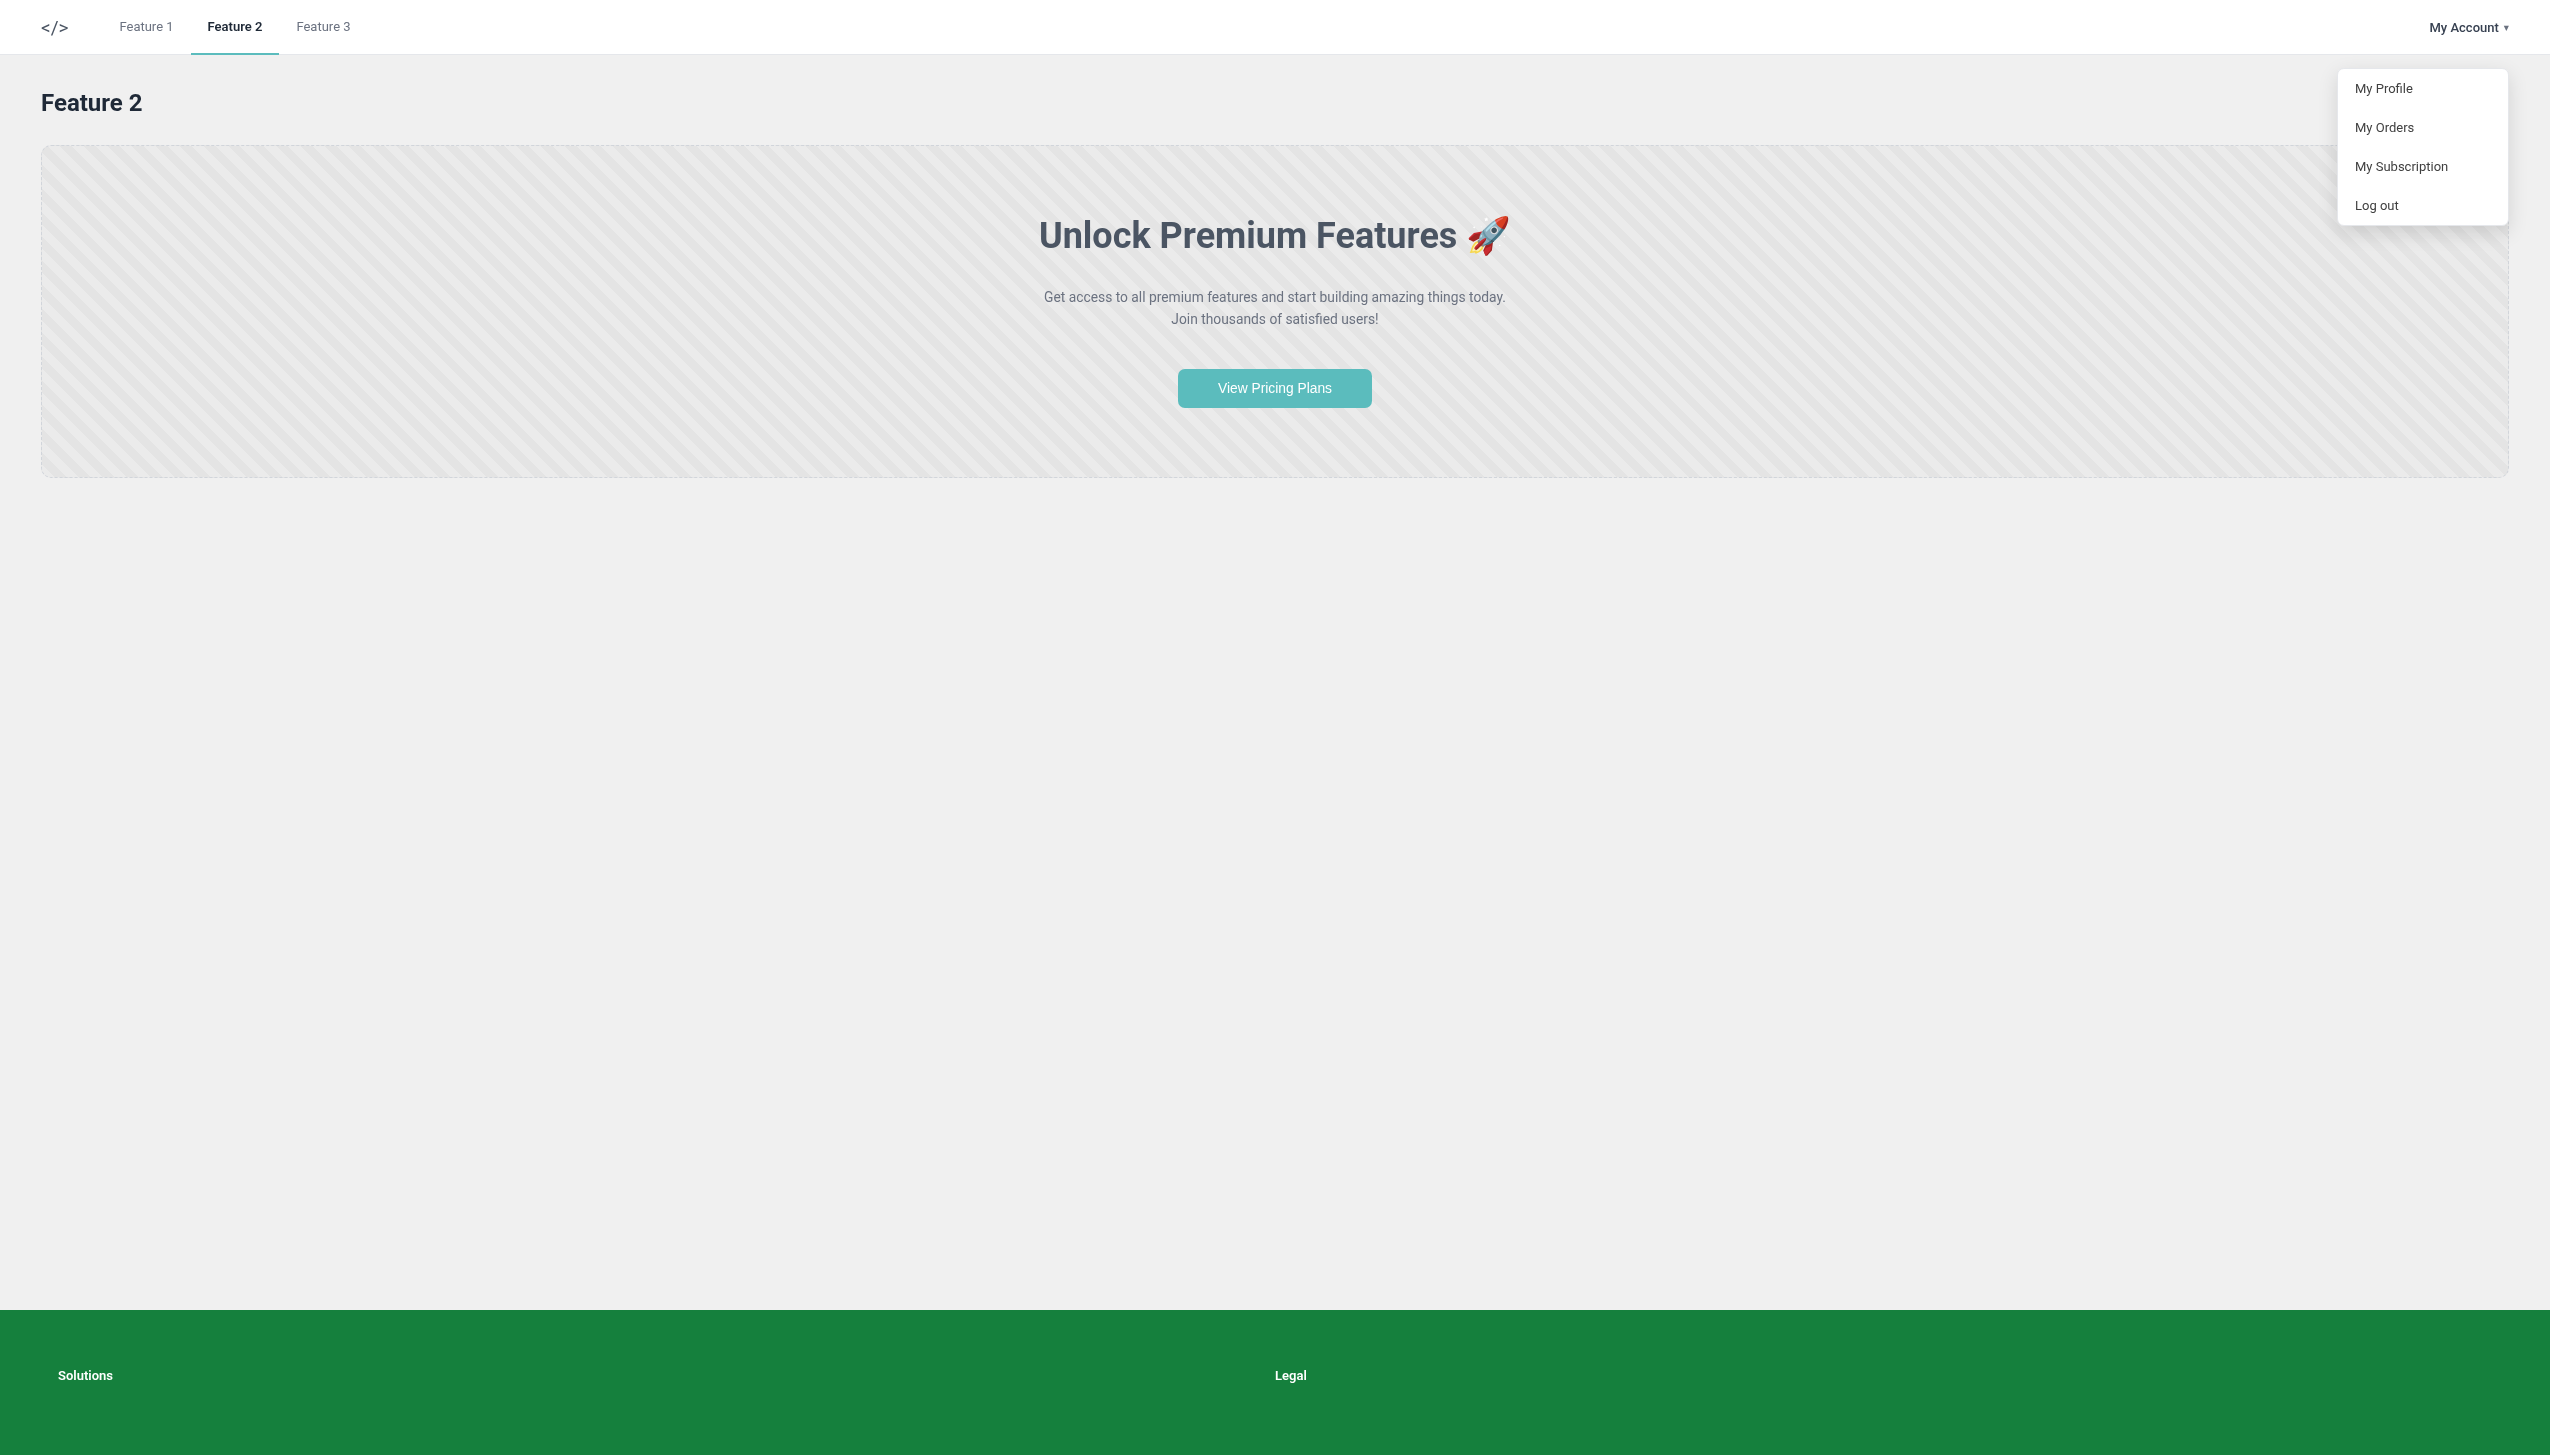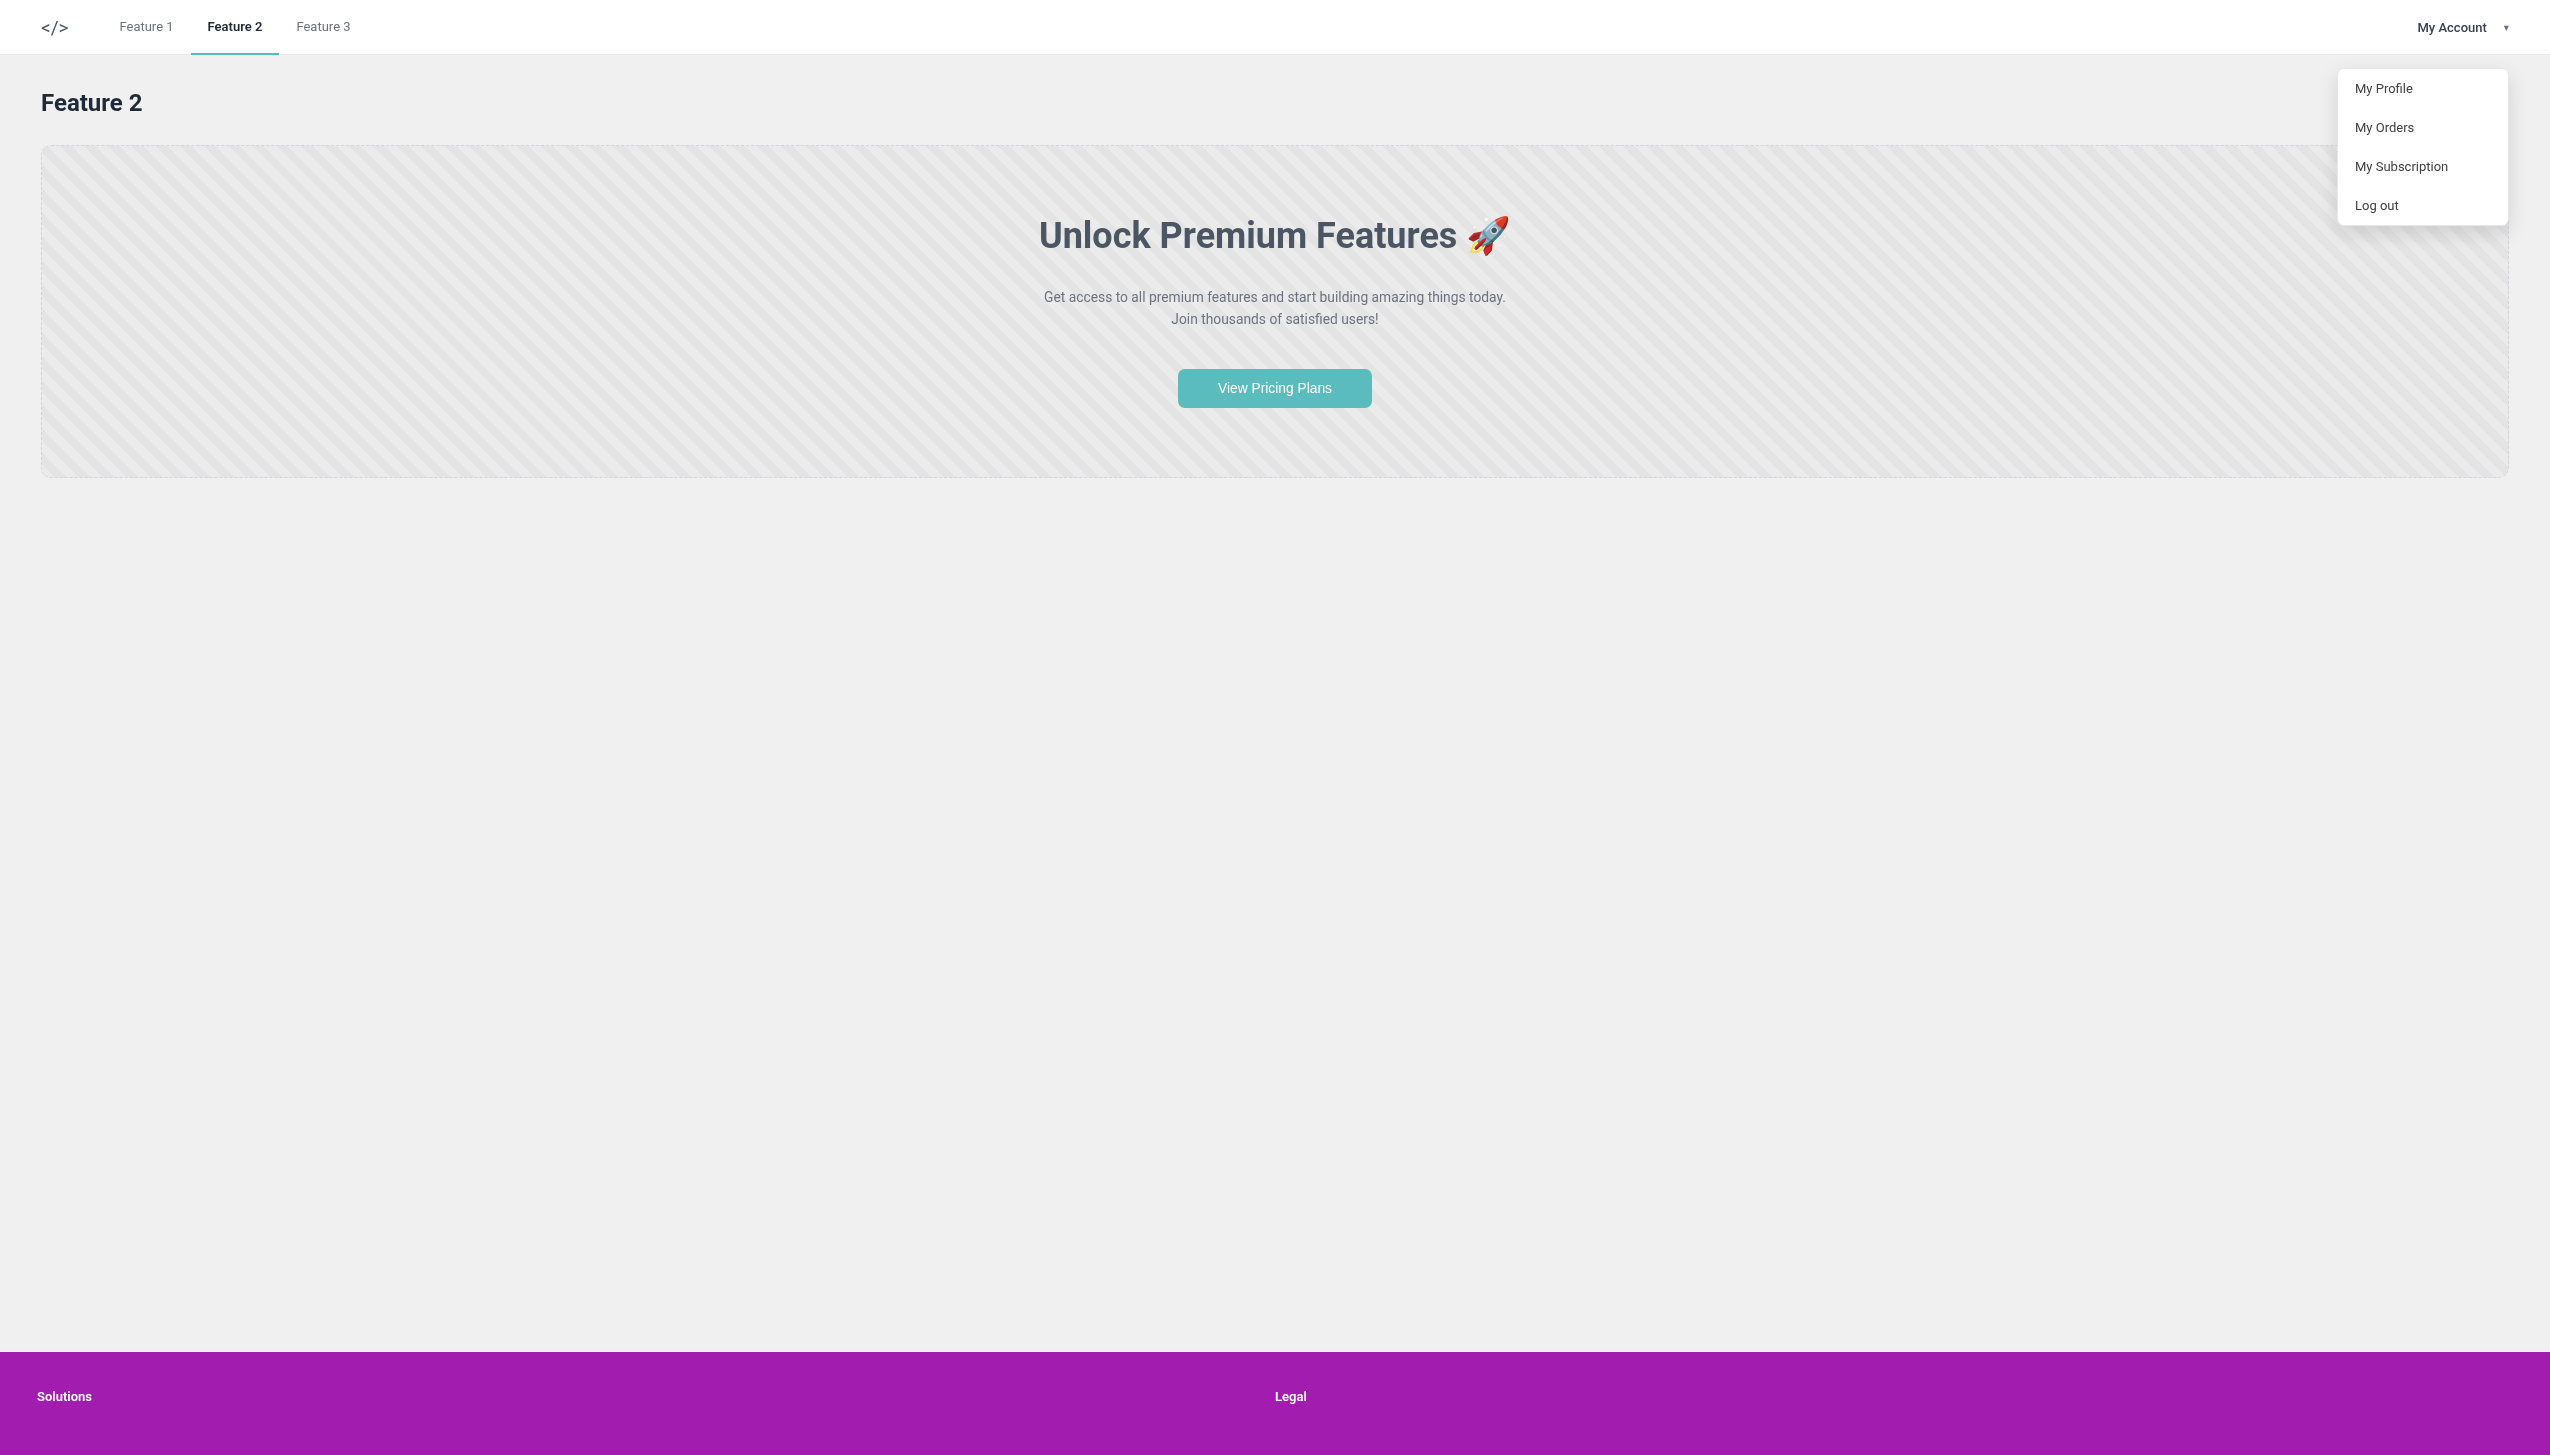--- a/index.html
+++ b/index.html
@@ -59,21 +59,21 @@
     .nav-link.active {
       color: #1f2937;
       font-weight: 600;
       border-bottom: 2.6px solid #5bbcbd;
     }
 
     .nav-account {
       margin-left: auto;
       display: flex;
       align-items: center;
-      gap: 17px;
+      gap: 5px;
       cursor: pointer;
       font-size: 13px;
       color: #374151;
       position: relative;
     }
 
     .nav-account-label {
       font-weight: 500;
     }
 
@@ -162,23 +162,23 @@
       border-radius: 6.9px;
       padding: 12px 40px;
       font-size: 13.8px;
       font-weight: 500;
       cursor: pointer;
       transition: background 0.2s;
     }
 
     
     footer {
-      background-color: #a21caf;
+      background-color: #15803d;
       color: #ffffff;
-      padding: 37px;
+      padding: 58px;
       display: flex;
       gap: 0;
     }
 
     .footer-col {
       flex: 1;
     }
 
     .footer-col-title {
       font-size: 13px;

